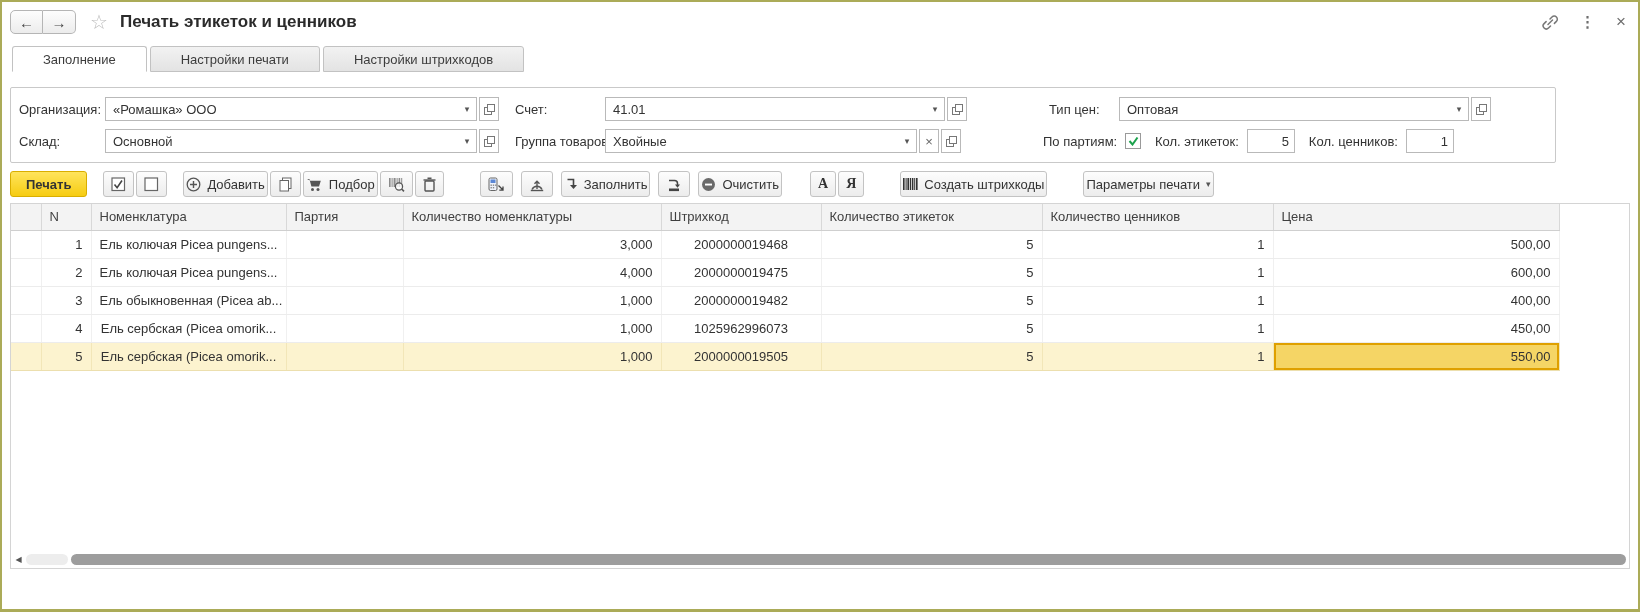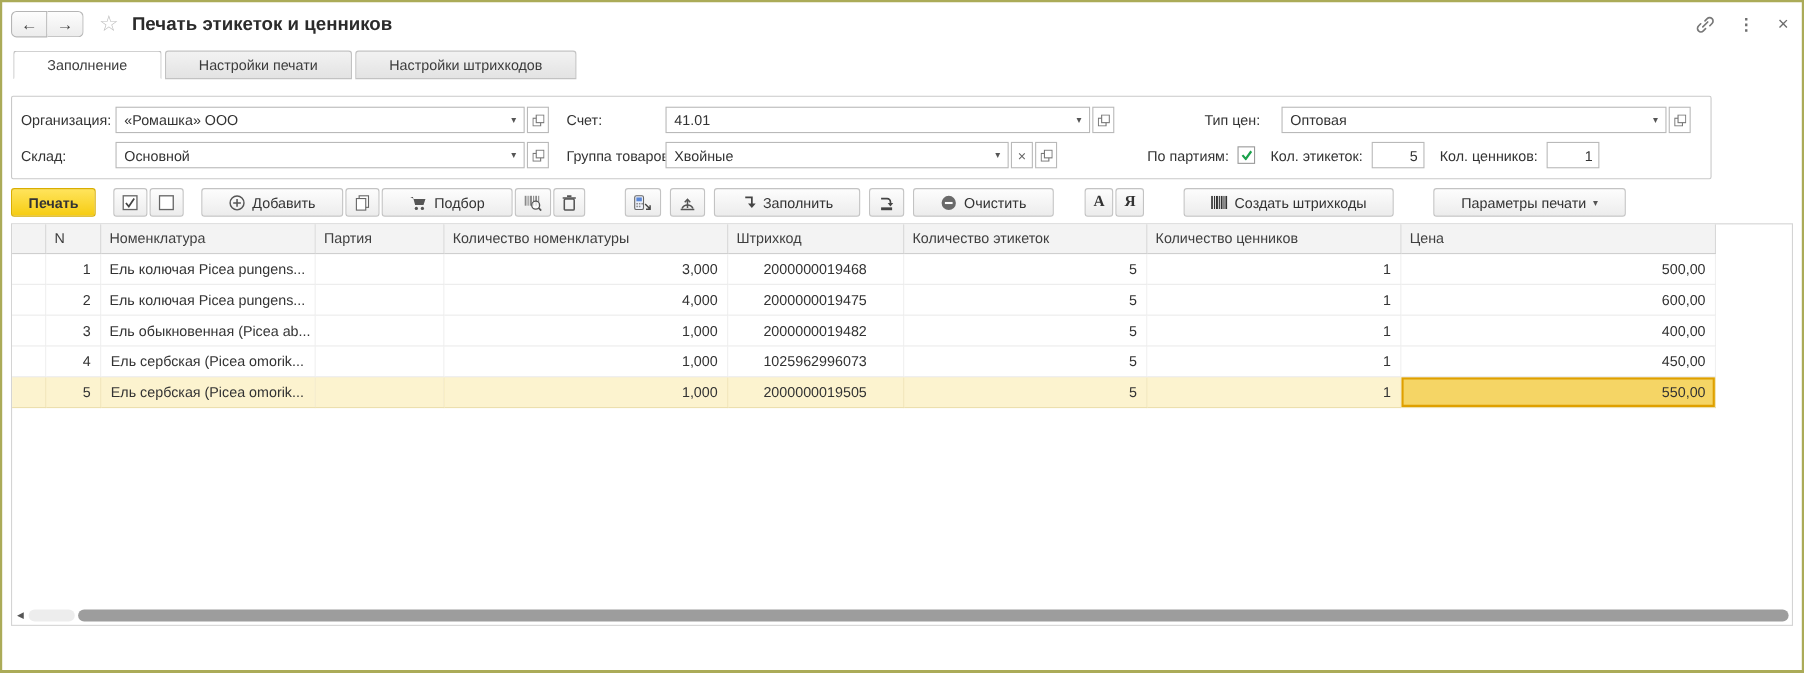--- a/index.html
+++ b/index.html
@@ -43,32 +43,32 @@
 
   
   .group-box { margin:16px 82px 0 8px; border:1px solid #c9c9c9; border-radius:2px; padding:9px 8px; background:#fff; }
   .form-row { display:flex; align-items:center; height:24px; }
   .form-row + .form-row { margin-top:8px; }
   .lbl { color:#333; white-space:nowrap; }
   .w86 { width:86px; } .w90 { width:90px; margin-left:16px; } .w70 { width:70px; margin-left:82px; }
   .combo { display:flex; align-items:center; height:24px; border:1px solid #b9b9b9; background:#fff;gap:47px; }
   .combo .val { flex:1; padding:0 7px; white-space:nowrap; overflow:hidden; }
   .combo .dd { width:18px; text-align:center; color:#555; font-size:9px; }
-  .c372 { width:372px; } .c334 { width:386px; } .c312 { width:312px; } .c350 { width:350px; }
+  .c372 { width:372px; } .c334 { width:340px; } .c312 { width:312px; } .c350 { width:350px; }
   .sq-btn { width:20px; height:24px; border:1px solid #b9b9b9; background:#fff; margin-left:2px;
             display:flex; align-items:center; justify-content:center; color:#666; }
   .cb { width:16px; height:16px; border:1px solid #9a9a9a; background:#fff; display:inline-flex;
         align-items:center; justify-content:center; margin-left:4px; }
   .num-input { width:48px; height:24px; border:1px solid #b9b9b9; background:#fff; display:flex;
                align-items:center; justify-content:flex-end; padding:0 5px; }
   .ml8 { margin-left:8px; } .ml14 { margin-left:14px; }
 
   
   .toolbar { display:flex; align-items:center; margin:8px 8px 6px; }
-  .btn { display:inline-flex; align-items:center; gap:6px; height:26px; padding:0 24px;
+  .btn { display:inline-flex; align-items:center; gap:6px; height:26px; padding:0 2px;
          background:linear-gradient(#fdfdfd,#ececec); border:1px solid #c3c3c3; border-radius:3px; color:#333; }
   .btn.ic { padding:0 7px; }
   .btn-yellow { background:linear-gradient(#ffe45c,#f6cc12); border-color:#d9ae00; font-weight:bold; padding:0 15px; }
   .tg { display:inline-flex; gap:2px; }
   .g16 { margin-left:16px; } .g8 { margin-left:8px; } .g28 { margin-left:28px; } .g36 { margin-left:36px; }
   .serif-l { font-family:"Liberation Serif", serif; font-weight:bold; font-size:14px; }
   .caret { font-size:9px; color:#555; }
 
   
   .grid-area { margin:0 8px; border:1px solid #d4d4d4; height:366px; position:relative; background:#fff; }

